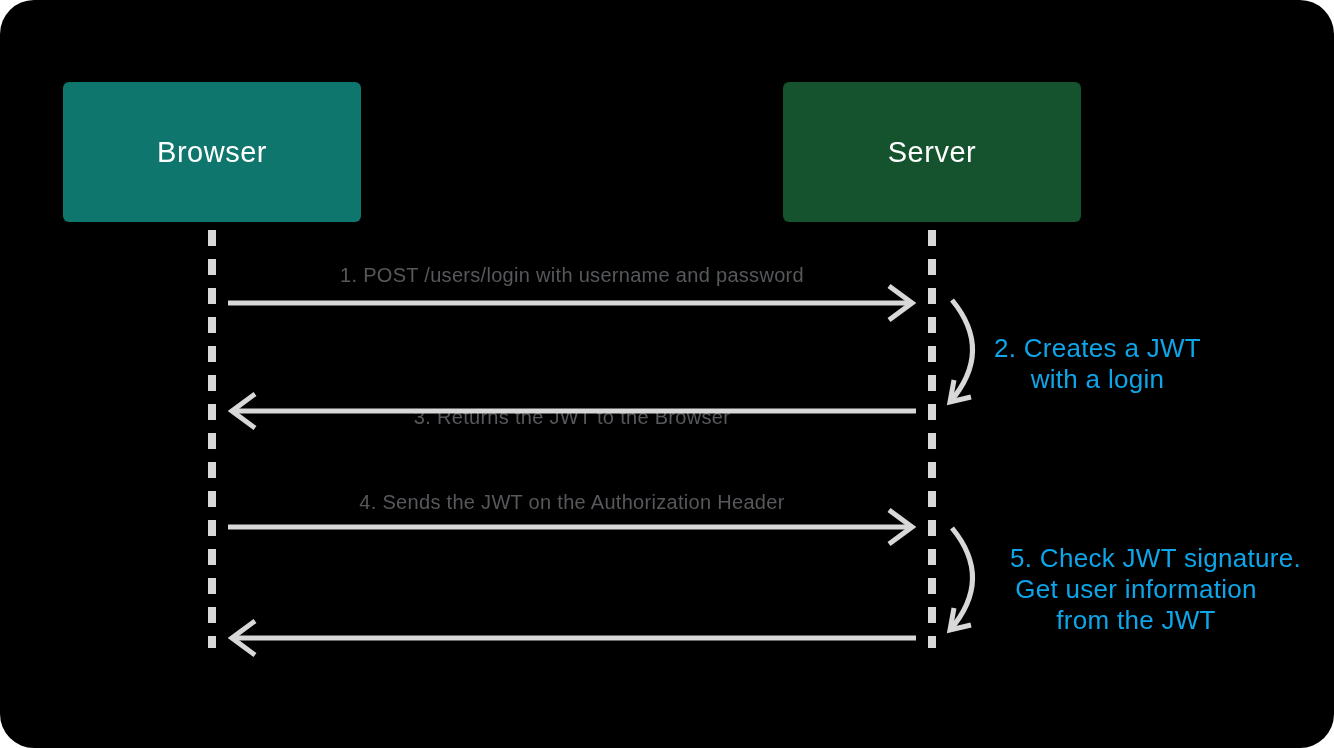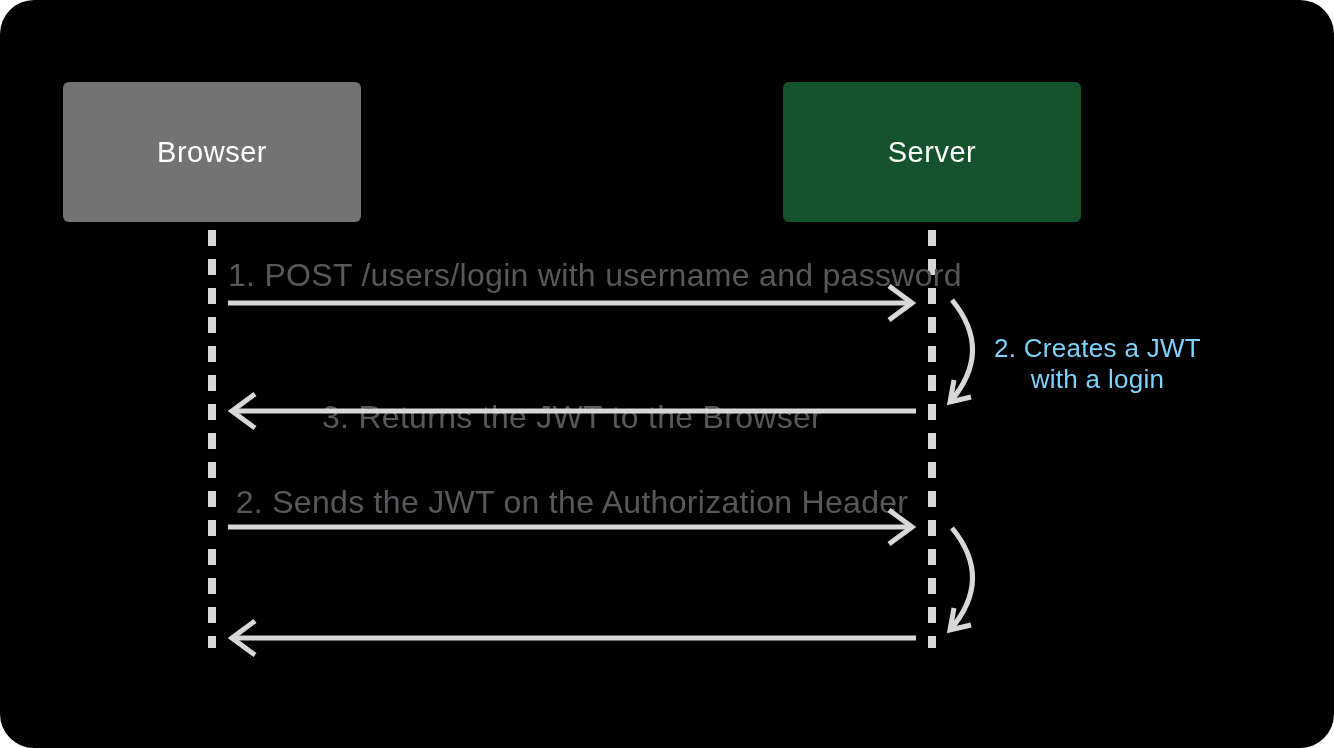--- a/index.html
+++ b/index.html
@@ -48,40 +48,40 @@
     );
   }
   .lifeline.browser { left: 208px; }
   .lifeline.server  { left: 928px; }
   .msg-label {
     position: absolute;
     left: 228px;
     width: 688px;
     text-align: center;
     color: #56585B;
-    font-size: 32px;
+    font-size: 20px;
     line-height: 26px;
     letter-spacing: 0.3px;
     white-space: nowrap;
   }
   .arrow-svg {
     position: absolute;
     left: 228px;
     width: 688px;
     height: 40px;
   }
   .curve-svg {
     position: absolute;
     width: 70px;
     height: 115px;
   }
   .note {
     position: absolute;
     text-align: center;
-    color: #7dd3fc;
+    color: #0ea5e9;
     font-size: 26px;
     line-height: 31px;
     letter-spacing: 0.3px;
     white-space: nowrap;
   }
   .stroke {
     stroke: #D8D8D8;
     stroke-width: 5;
     fill: none;
   }
@@ -93,21 +93,21 @@
   #curve-2 { left: 938px; top: 296px; }
   #curve-5 { left: 938px; top: 524px; }
   #note-2  { left: 990px;  top: 333px; width: 215px; }
   #note-5  { left: 1010px; top: 543px; width: 252px; }
 </style>
 </head>
 <body>
 
 <div class="canvas">
 
-  <div class="actor-box browser" style="background-color: #737373;">
+  <div class="actor-box browser" style="background-color: #0f766e;">
     <span class="actor-label">Browser</span>
   </div>
   <div class="actor-box server" style="background-color: #14532d;">
     <span class="actor-label">Server</span>
   </div>
 
   <div class="lifeline browser"></div>
   <div class="lifeline server"></div>
 
   <div class="msg-label" id="label-1">1. POST /users/login with username and password</div>
@@ -124,29 +124,34 @@
     <div>2. Creates a JWT</div>
     <div>with a login</div>
   </div>
 
   <div class="msg-label" id="label-3">3. Returns the JWT to the Browser</div>
   <svg class="arrow-svg" id="arrow-3" viewBox="0 0 688 40">
     <line class="stroke" x1="8" y1="20" x2="688" y2="20"></line>
     <polyline class="stroke" points="27,3 4,20 27,37"></polyline>
   </svg>
 
-  <div class="msg-label" id="label-4">2. Sends the JWT on the Authorization Header</div>
+  <div class="msg-label" id="label-4">4. Sends the JWT on the Authorization Header</div>
   <svg class="arrow-svg" id="arrow-4" viewBox="0 0 688 40">
     <line class="stroke" x1="0" y1="20" x2="680" y2="20"></line>
     <polyline class="stroke" points="661,3 684,20 661,37"></polyline>
   </svg>
 
   <svg class="curve-svg" id="curve-5" viewBox="0 0 70 115">
     <path class="stroke" d="M 14 4 Q 56 55 12 106"></path>
     <polyline class="stroke" points="33,101 12,106 16,84"></polyline>
   </svg>
+  <div class="note" id="note-5">
+    <div>5. Check JWT signature.</div>
+    <div>Get user information</div>
+    <div>from the JWT</div>
+  </div>
 
   <svg class="arrow-svg" id="arrow-6" viewBox="0 0 688 40">
     <line class="stroke" x1="8" y1="20" x2="688" y2="20"></line>
     <polyline class="stroke" points="27,3 4,20 27,37"></polyline>
   </svg>
 
 </div>
 
 </body></html>

